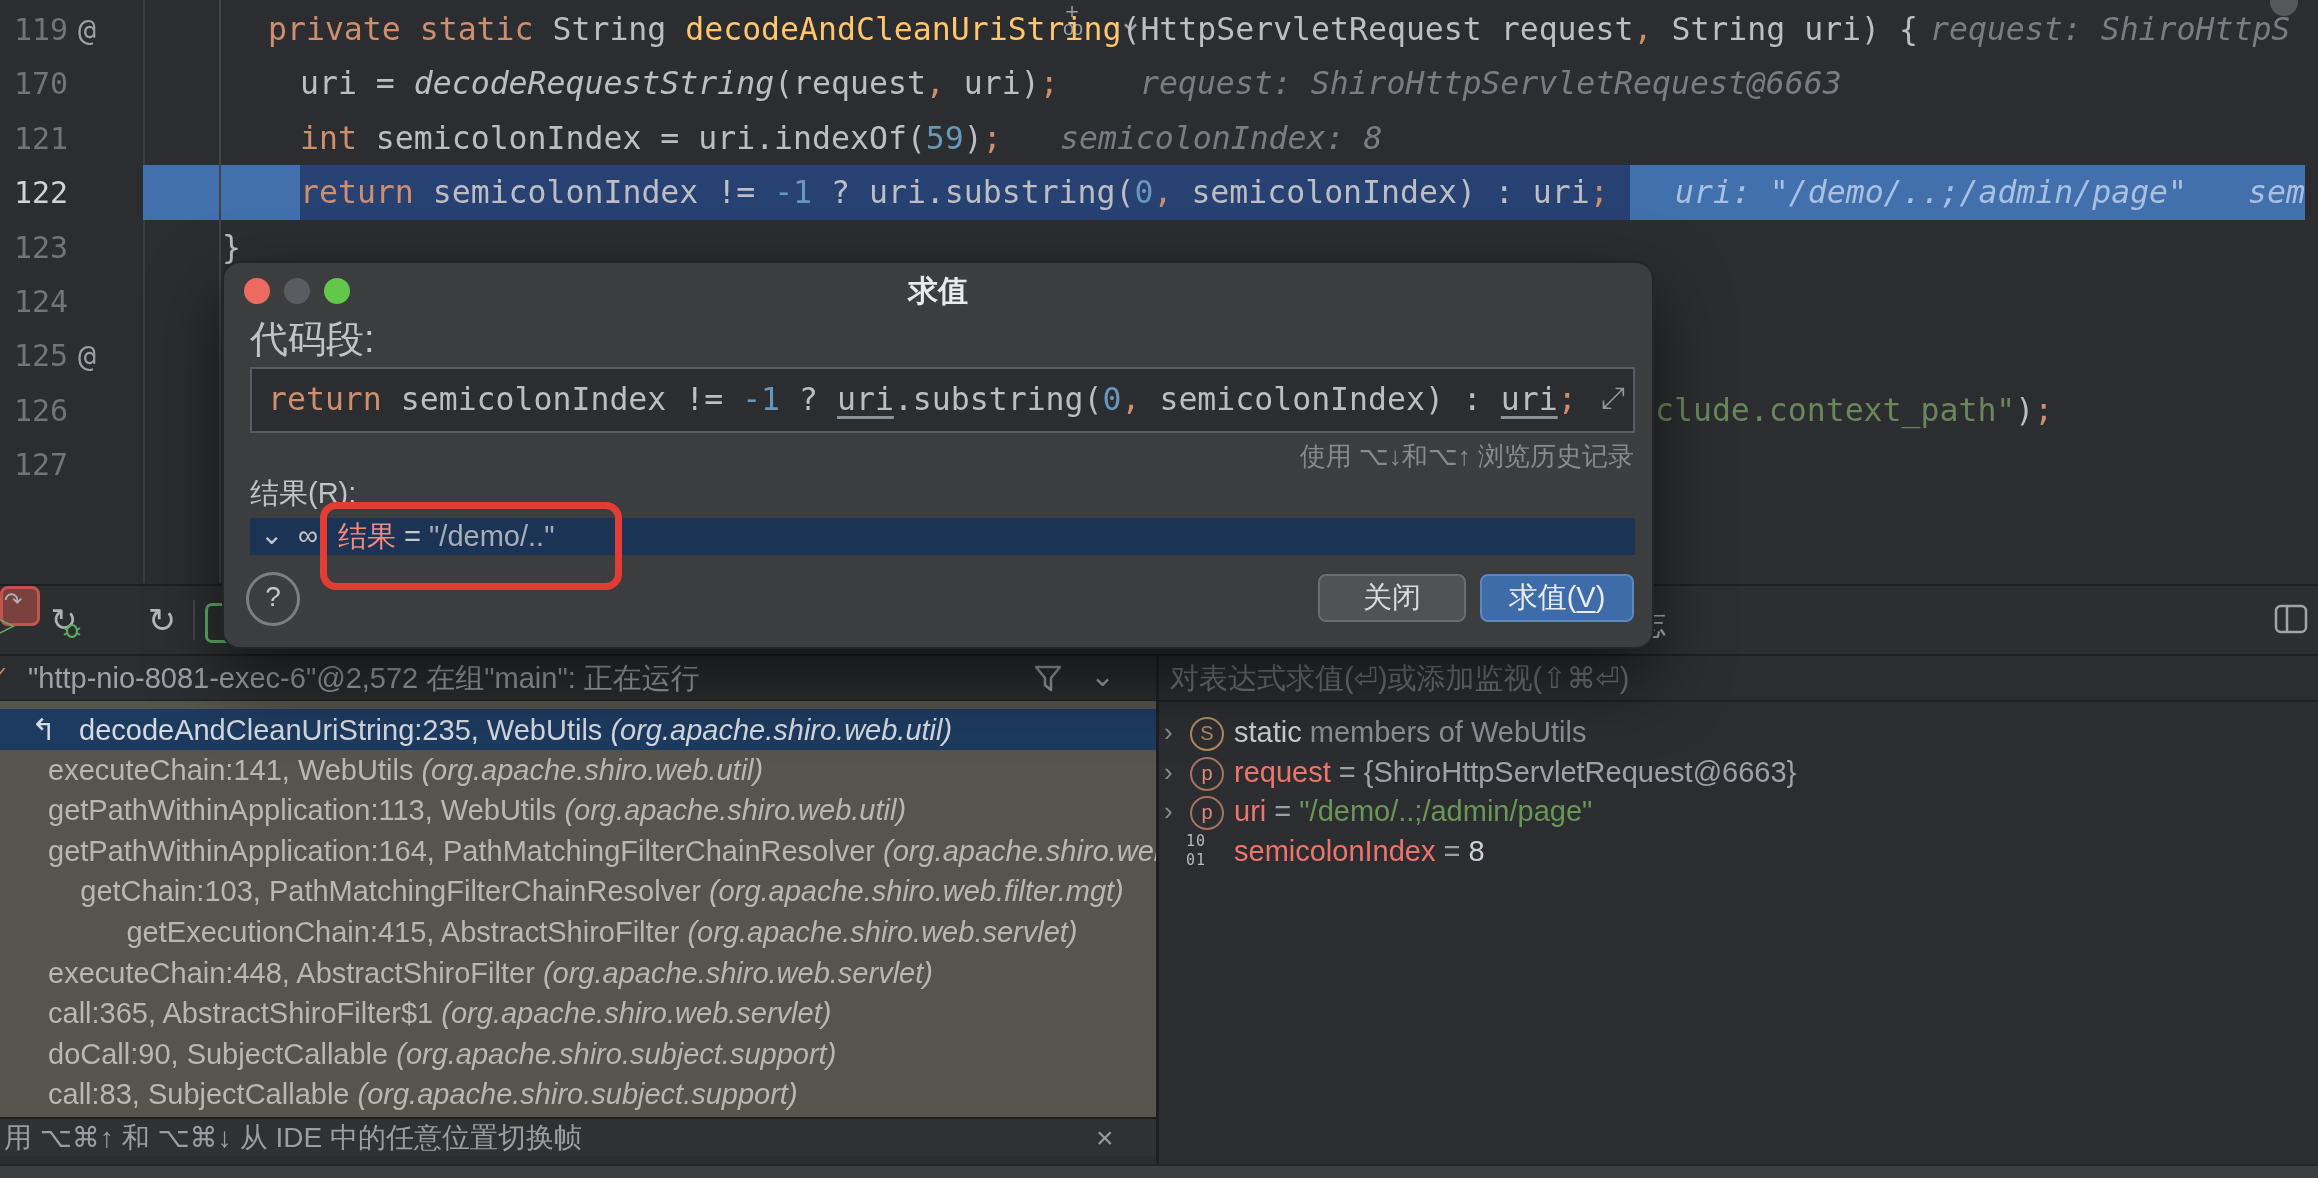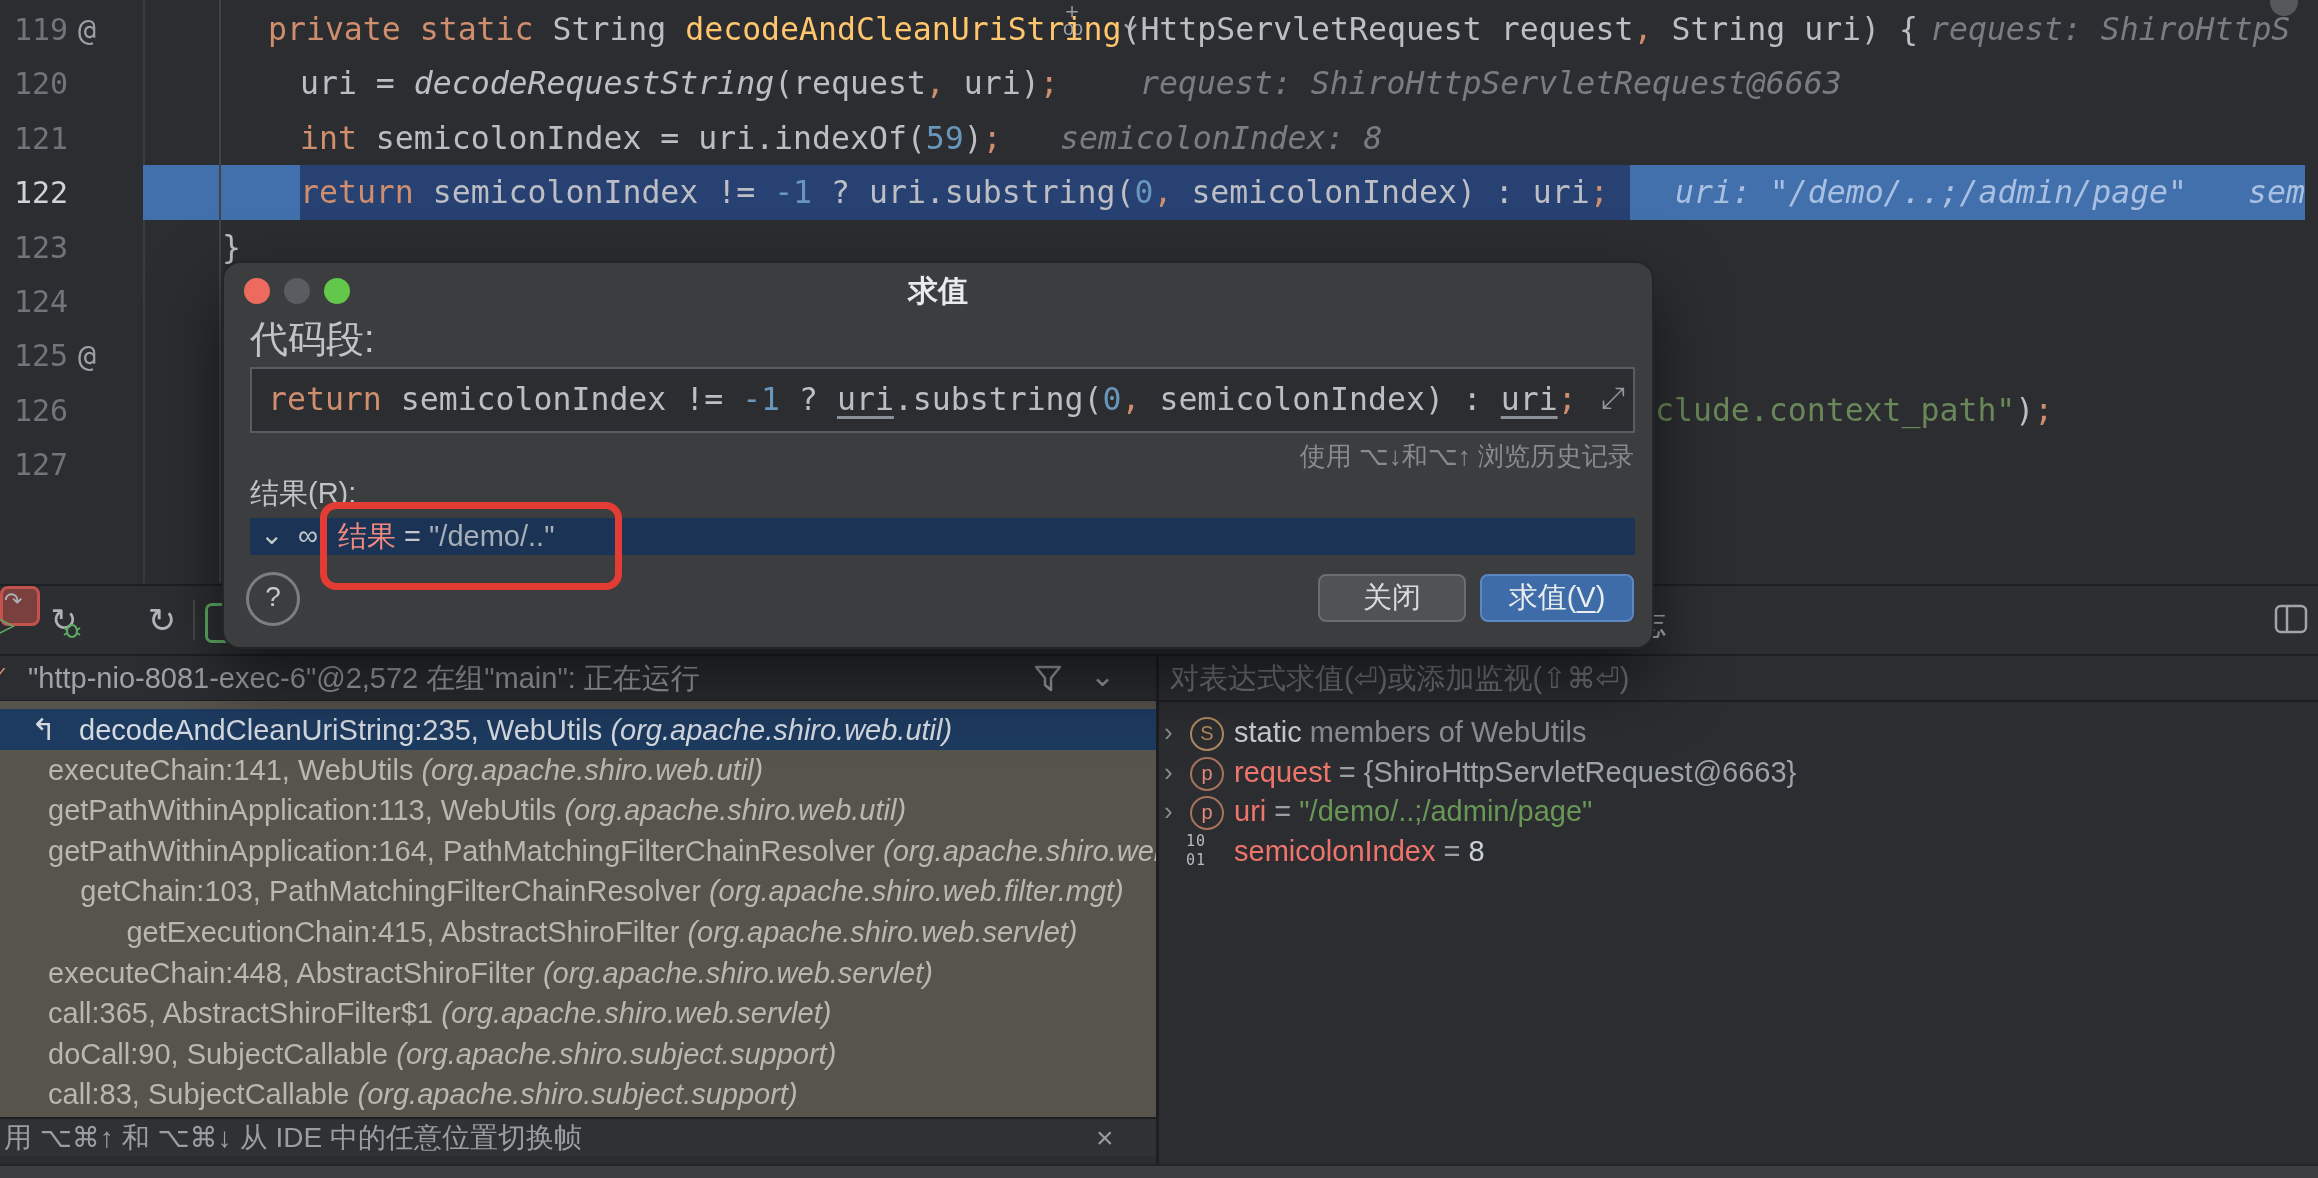--- a/index.html
+++ b/index.html
@@ -142,21 +142,21 @@
     <div id="gline1" class="gline"></div>
     <div id="gline2" class="gline"></div>
     <div id="ed-lines">
         <div class="ed-row" style="top: 2px;">
           <span class="lnum">119</span>
           <span class="badge">@</span>
           <span class="code" style="left: 222px; margin-left: 46px;"><span class="tok-kw">private static </span><span class="tok-pl">String </span><span class="tok-fn">decodeAndCleanUriString</span><span class="tok-pl">(HttpServletRequest request</span><span class="tok-kw">,</span><span class="tok-pl"> String uri) {</span></span>
           <span class="hint" style="left: 1930px;">request: ShiroHttpS</span>
         </div>
         <div class="ed-row" style="top: 56.4px;">
-          <span class="lnum">120</span>
+          <span class="lnum">170</span>
           <span class="code" style="left: 300px;"><span class="tok-pl">uri = </span><span class="tok-call">decodeRequestString</span><span class="tok-pl">(request</span><span class="tok-kw">,</span><span class="tok-pl"> uri)</span><span class="tok-kw">;</span></span>
           <span class="hint" style="left: 1140px;">request: ShiroHttpServletRequest@6663</span>
         </div>
         <div class="ed-row" style="top: 110.8px;">
           <span class="lnum">121</span>
           <span class="code" style="left: 300px;"><span class="tok-kw">int </span><span class="tok-pl">semicolonIndex = uri.indexOf(</span><span class="tok-num">59</span><span class="tok-pl">)</span><span class="tok-kw">;</span></span>
           <span class="hint" style="left: 1060px;">semicolonIndex: 8</span>
         </div>
         <div class="ed-row hl" style="top: 165.2px;">
           <div class="bar b1"></div>

